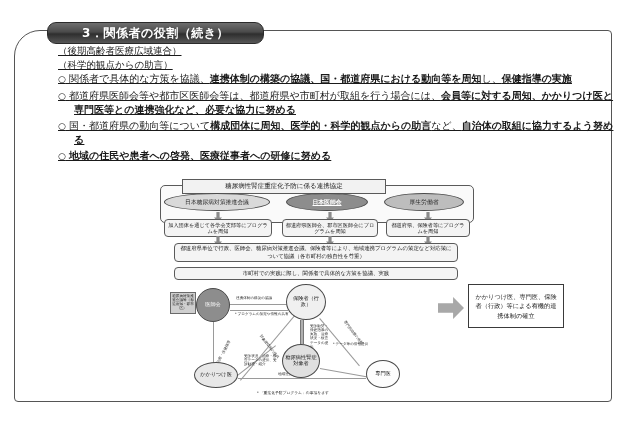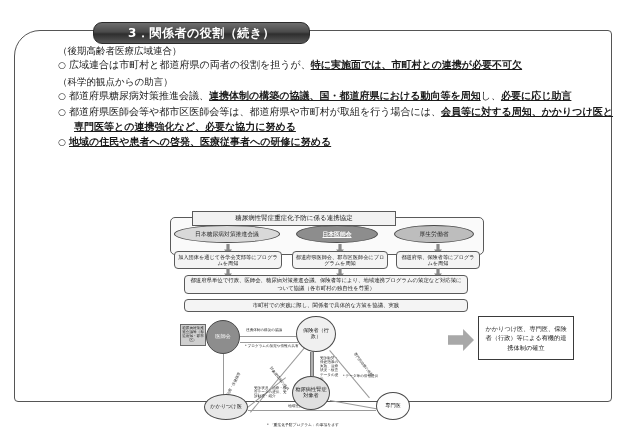--- a/index.html
+++ b/index.html
@@ -18,35 +18,35 @@
   }
 
   
   .title-bar{
     position:absolute;left:47px;top:22px;width:215px;height:20px;
     border-radius:9px;
     background:linear-gradient(180deg,#6e6e6e 0%,#4a4a4a 45%,#2e2e2e 55%,#575757 100%);
     border:1px solid #2b2b2b;
     color:#fff;font-size:12px;font-weight:bold;
     display:flex;align-items:center;justify-content:center;
-    letter-spacing:.5px;z-index:5;margin-left:46px;
-  }
-
-  
-  .body-text{position:absolute;left:58px;top:44px;width:556px;}
+    letter-spacing:.5px;z-index:5;
+  }
+
+  
+  .body-text{position:absolute;left:58px;top:44px;width:556px;text-decoration:underline;}
   .grp{font-size:9.5px;line-height:13px;margin:0 0 1px 0;}
   .bullet{
     font-size:10px;line-height:13.5px;margin:0 0 2px 0;
     padding-left:16px;text-indent:-16px;
   }
   .bullet .mk{font-size:9px;}
   .b{font-weight:bold;text-decoration:underline;}
 
   
-  .diagram{position:absolute;left:156px;top:179px;width:340px;height:218px;margin-top:32px;}
+  .diagram{position:absolute;left:146px;top:179px;width:340px;height:218px;}
 
   .agreement-box{
     position:absolute;left:36px;top:0;width:202px;height:13px;
     border:1px solid #5a5a5a;background:#f2f2f2;
     font-size:6.5px;display:flex;align-items:center;justify-content:center;
     z-index:3;
   }
   .agreement-frame{
     position:absolute;left:14px;top:6px;width:312px;height:36px;
     border:1px solid #5a5a5a;border-radius:5px;background:#fafafa;
@@ -127,39 +127,39 @@
 
 <div class="page">
 
   <div class="frame"></div>
 
   <div class="title-bar">3．関係者の役割（続き）</div>
 
   <div class="body-text">
     <div>
       <p class="grp">（後期高齢者医療広域連合）</p>
-      <p class="bullet">
-        <span class="mk">○</span>
-        <span>広域連合は市町村と都道府県の両者の役割を担うが、</span><span class="b">特に実施面では、市町村との連携が必要不可欠</span>
-      </p>
     </div>
 
     <div>
       <p class="grp">（科学的観点からの助言）</p>
       <p class="bullet">
         <span class="mk">○</span>
-        <span>都道府県糖尿病対策推進会議、</span><span class="b">連携体制の構築の協議、国・都道府県における動向等を周知</span><span>し、</span><span class="b">必要に応じ助言</span>
+        <span>関係者で具体的な方策を協議、</span><span class="b">連携体制の構築の協議、国・都道府県における動向等を周知</span><span>し、</span><span class="b">保健指導の実施</span>
       </p>
       <p class="bullet">
         <span class="mk">○</span>
         <span>都道府県医師会等や都市区医師会等は、都道府県や市町村が取組を行う場合には、</span><span class="b">会員等に対する周知、かかりつけ医と専門医等との連携強化など、必要な協力に努める</span>
       </p>
     </div>
 
     <div>
+      <p class="bullet">
+        <span class="mk">○</span>
+        <span>国・都道府県の動向等について</span><span class="b">構成団体に周知、医学的・科学的観点からの助言</span><span>など、</span><span class="b">自治体の取組に協力するよう努める</span>
+      </p>
       <p class="bullet">
         <span class="mk">○</span>
         <span class="b">地域の住民や患者への啓発、医療従事者への研修に努める</span>
       </p>
     </div>
   </div>
 
   <div class="diagram">
 
     <div class="agreement-frame"></div>

